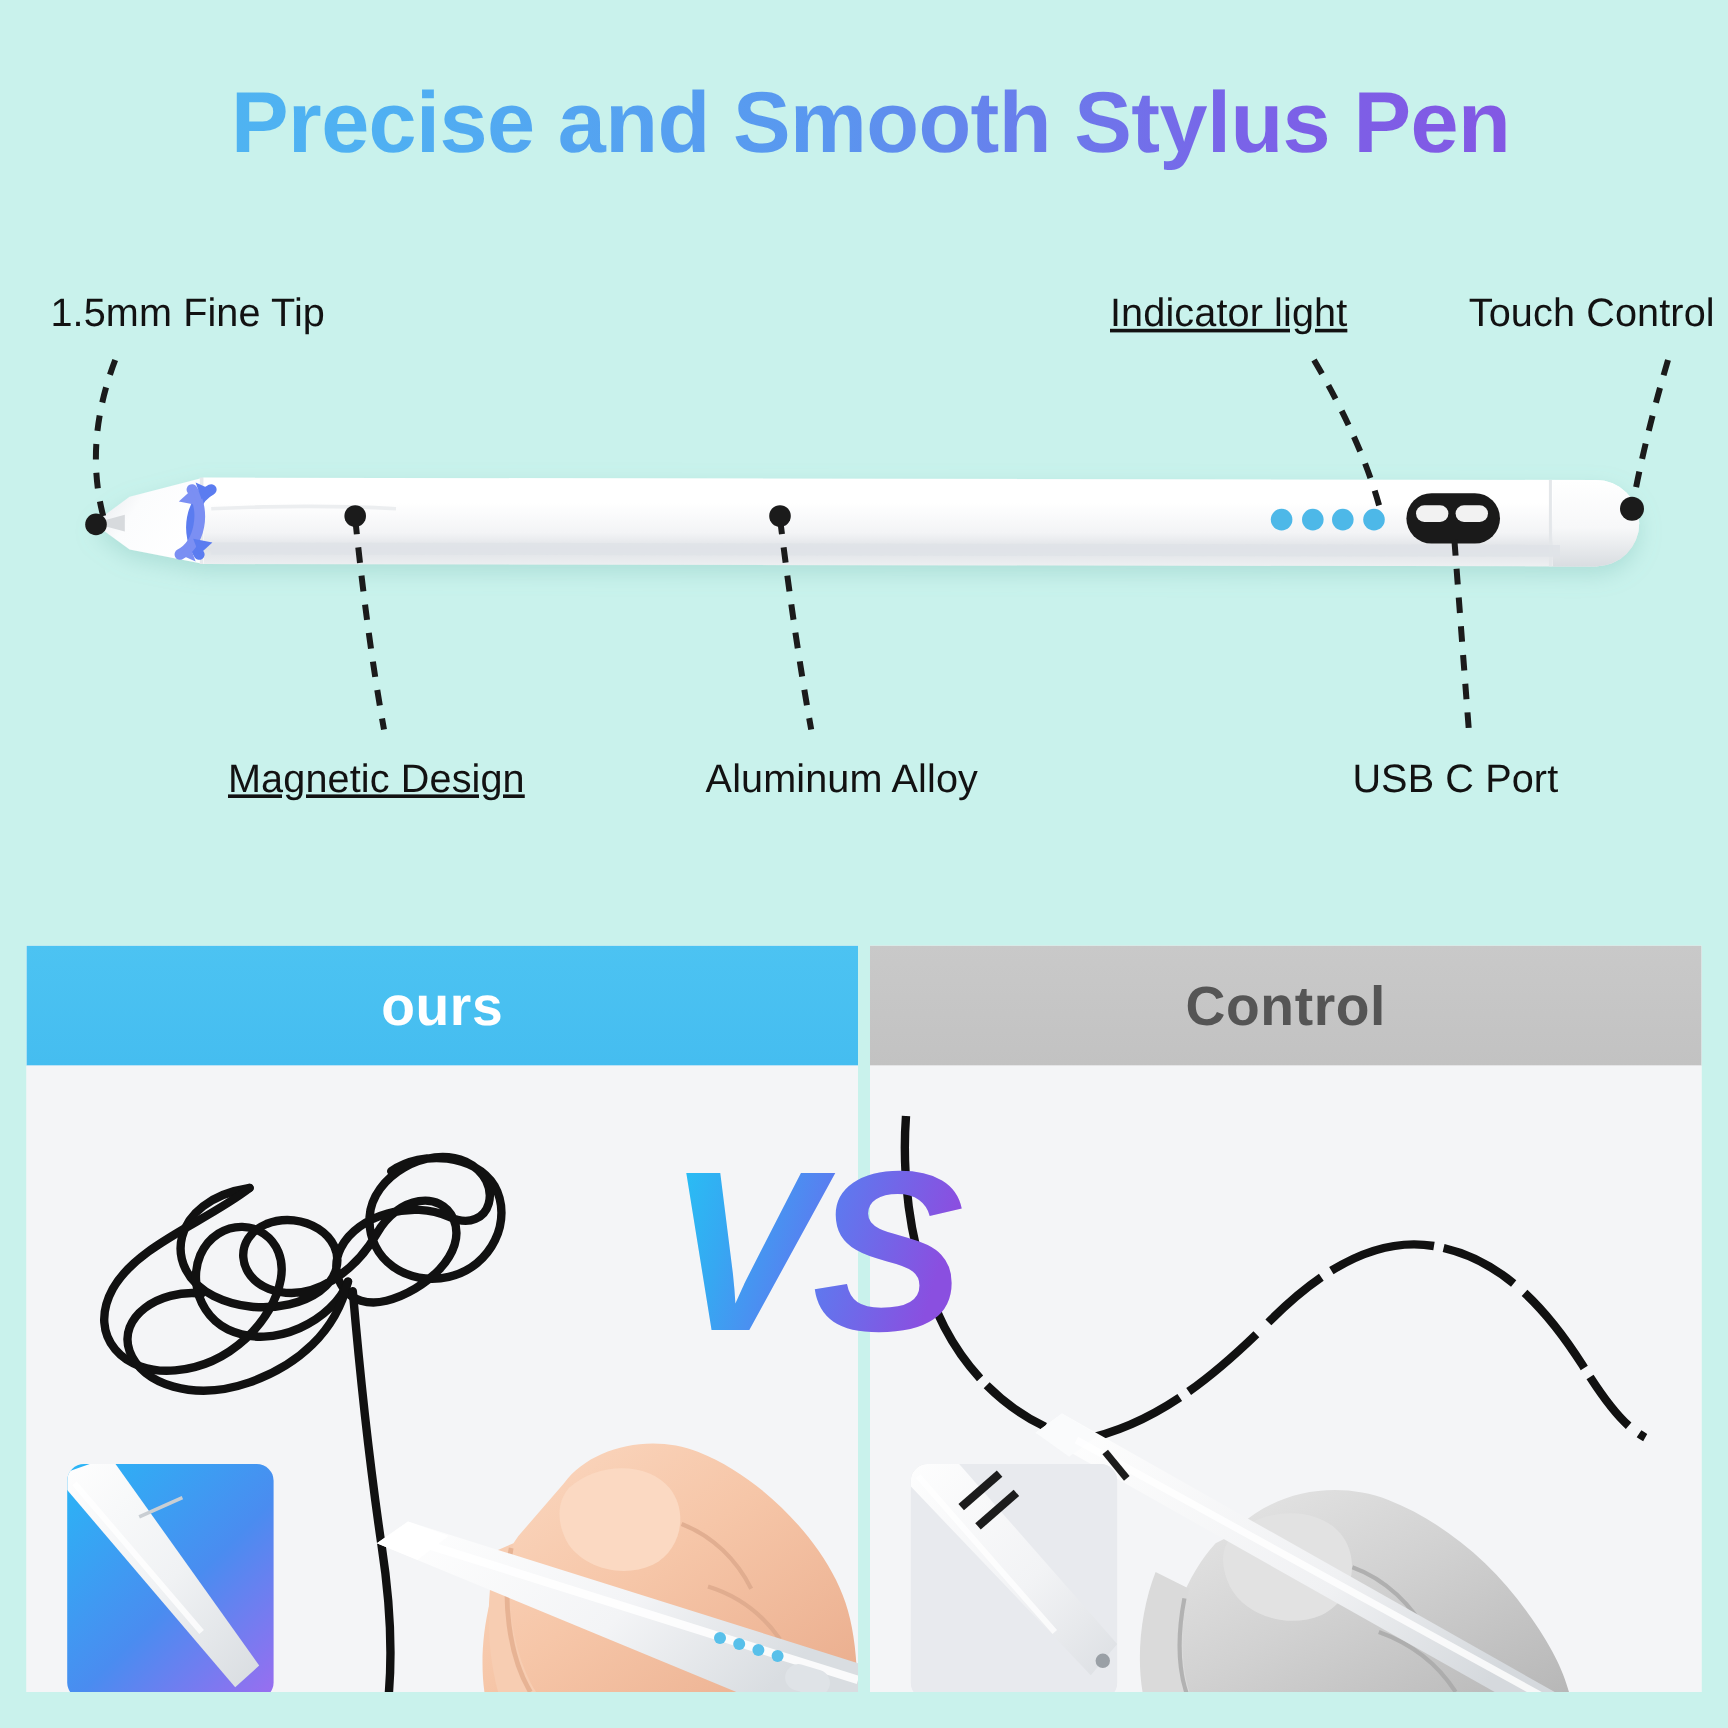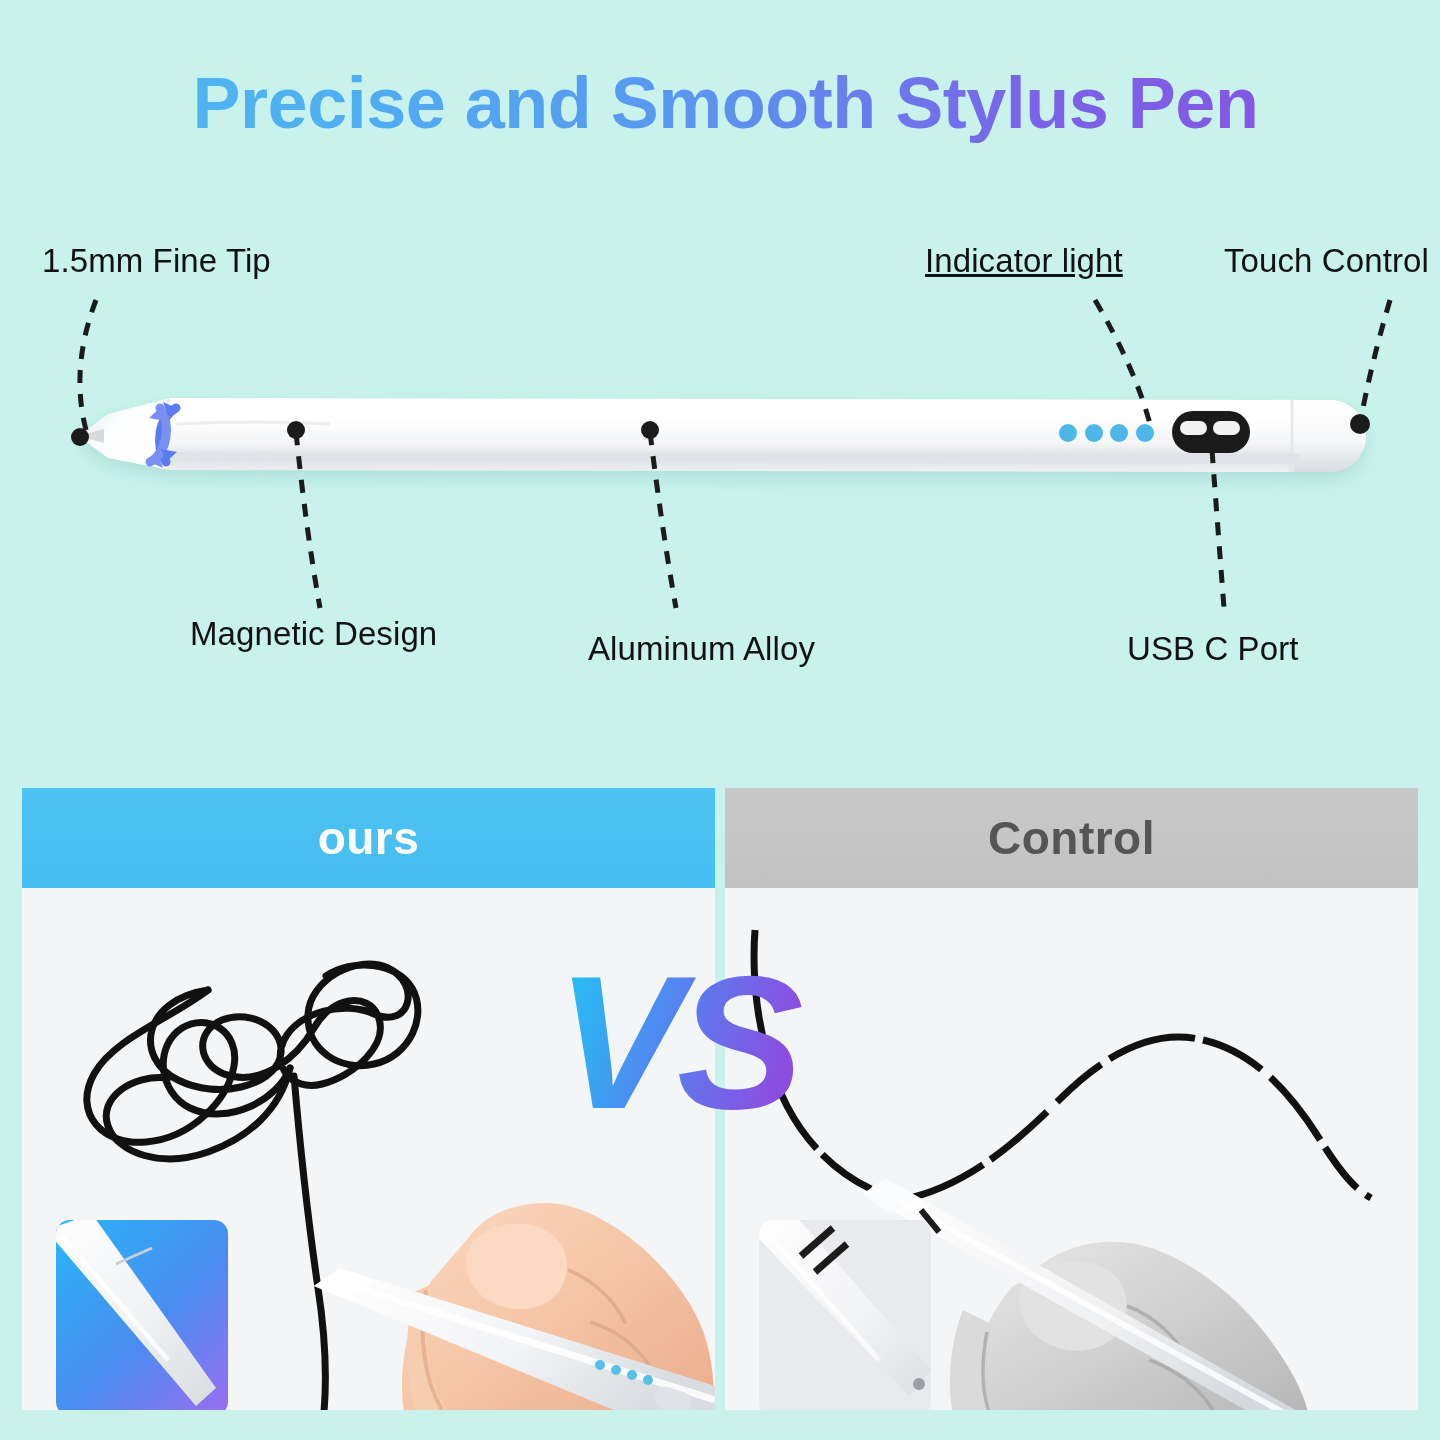--- a/index.html
+++ b/index.html
@@ -48,21 +48,21 @@
     position: absolute;
     font-size: 33px;
     color: #121212;
     white-space: nowrap;
     letter-spacing: 0.1px;
   }
 
   #label-fine-tip      { left: 42px;   top: 242px; }
   #label-indicator     { left: 925px;  top: 242px; text-decoration: underline; }
   #label-touch-control { left: 1205px; top: 242px; margin-left: 19px; }
-  #label-magnetic      { left: 190px;  top: 615px; }
+  #label-magnetic      { left: 190px;  top: 630px; text-decoration: underline; }
   #label-aluminum      { left: 576px;  top: 630px; margin-left: 12px; }
   #label-usbc          { left: 1127px; top: 630px; }
 
   #pen-svg, #leaders-svg {
     position: absolute;
     top: 0; left: 0;
     width: 1440px; height: 760px;
   }
 
   

